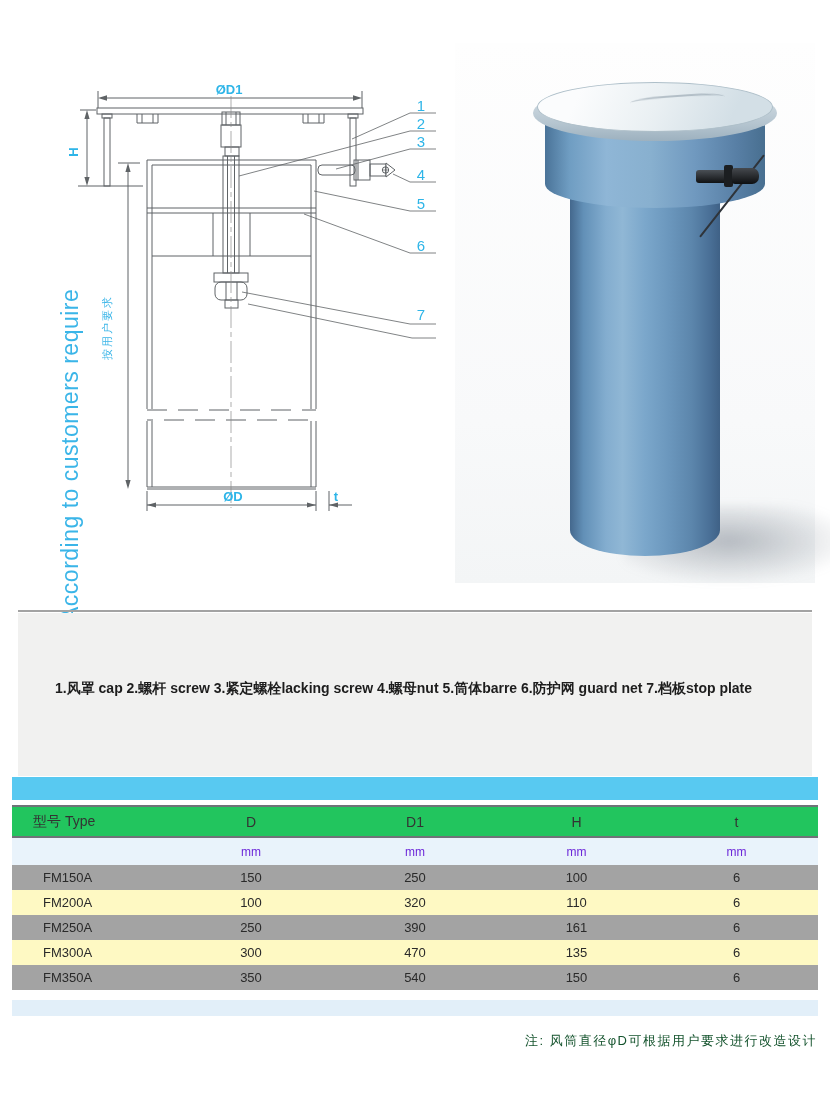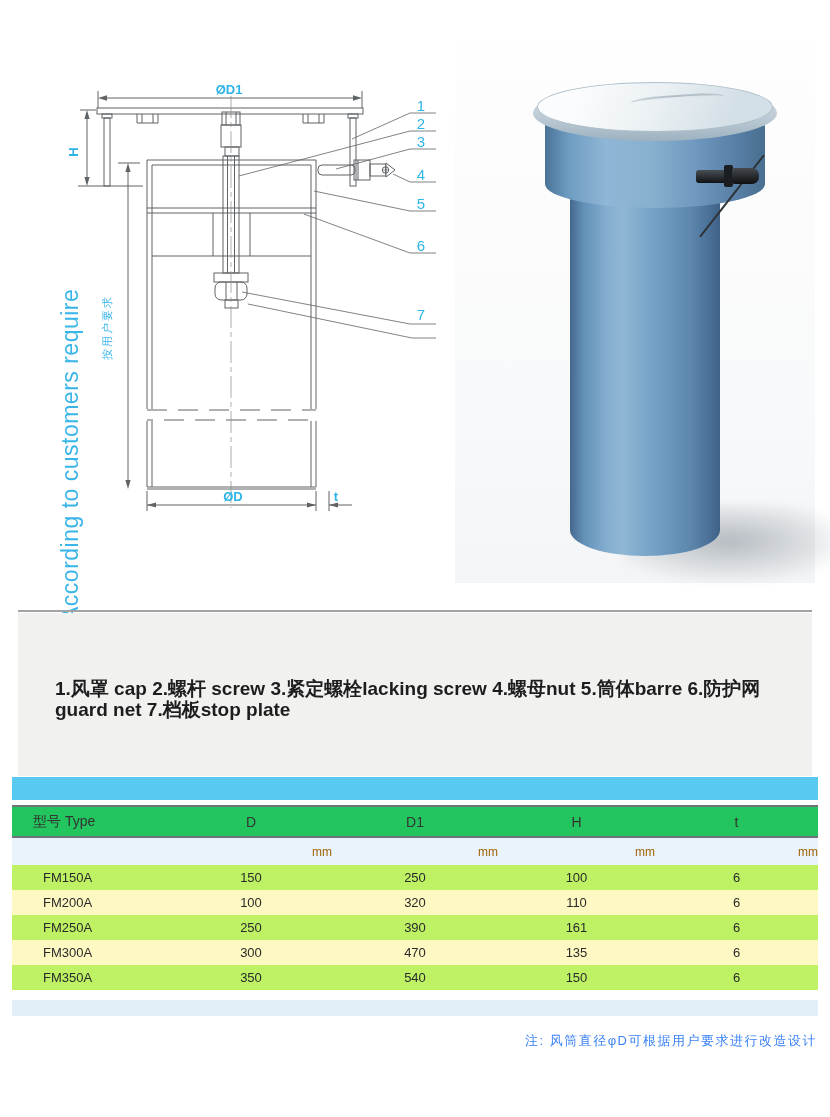--- a/index.html
+++ b/index.html
@@ -46,40 +46,40 @@
   .ph-bolt-shaft { left:241px; top:127px; width:31px; height:13px; border-radius:3px;
     background:linear-gradient(180deg,#4a4f55,#101214); }
   .ph-bolt-collar { left:269px; top:122px; width:9px; height:22px; background:#1b1e21; border-radius:2px; }
   .ph-bolt-head { left:277px; top:125px; width:27px; height:16px; border-radius:3px 7px 7px 3px;
     background:linear-gradient(180deg,#45494e,#0d0f11); }
   
   .brand { position:absolute; left:18px; top:574px; font-size:25px; letter-spacing:1px; color:#3a3a3c; }
   .brand-rule { position:absolute; left:18px; top:602px; width:794px; height:2px; background:#a3a3a3; }
   .gray-box { position:absolute; left:18px; top:605px; width:794px; height:163px; background:#f1f1f0; }
   .parts-text { position:absolute; left:37px; top:65px; width:720px;
-    font-size:19px; font-weight:bold; color:#1d1d1d; line-height:21px; }
+    font-size:14px; font-weight:bold; color:#1d1d1d; line-height:21px; }
   
   .cyan-band { position:absolute; left:12px; top:769px; width:806px; height:23px; }
   
   .spec-table { position:absolute; left:12px; top:797px; width:806px; }
   .rule-dark { height:2px; background:#6f7378; }
   .trow { display:grid; grid-template-columns:158px 162px 166px 157px 163px; align-items:center; }
   .trow .c { text-align:center; font-size:13px; color:#2a2a2a; }
   .trow .c.type { text-align:left; }
   .thead-row { height:29px; background:#22c55e; }
   .thead-row .c { font-size:14px; color:#333; }
   .thead-row .c.type { padding-left:21px; }
   .units-row { height:27px; background:#e9f3fb; }
-  .units-row .c { font-size:12px; color:#a16207;text-align:right; }
-  .data-row { height:25px; background:#bef264; }
+  .units-row .c { font-size:12px; color:#6d28d9; }
+  .data-row { height:25px; background:#a3a3a3; }
   .data-row.alt { background:#fef9c3; }
   .data-row .c.type { padding-left:31px; }
   .tfoot-band { height:16px; background:#e2eff9; margin-top:10px; }
   
-  .notes { position:absolute; right:13px; top:1024px; text-align:right; color:#3b82f6; }
+  .notes { position:absolute; right:13px; top:1024px; text-align:right; color:#14532d; }
   .note-cn { font-size:13px; letter-spacing:1.5px; margin-bottom:4px; }
   .note-en { font-size:13.5px; letter-spacing:.2px; }
   
   .dim-label { fill:#2eb5e8; font-family:"Liberation Sans",sans-serif; font-size:13px; font-weight:bold; }
   .part-num { fill:#2eb5e8; font-family:"Liberation Sans",sans-serif; font-size:15px; }
 </style>
 </head>
 <body>
 
 <div class="page">

